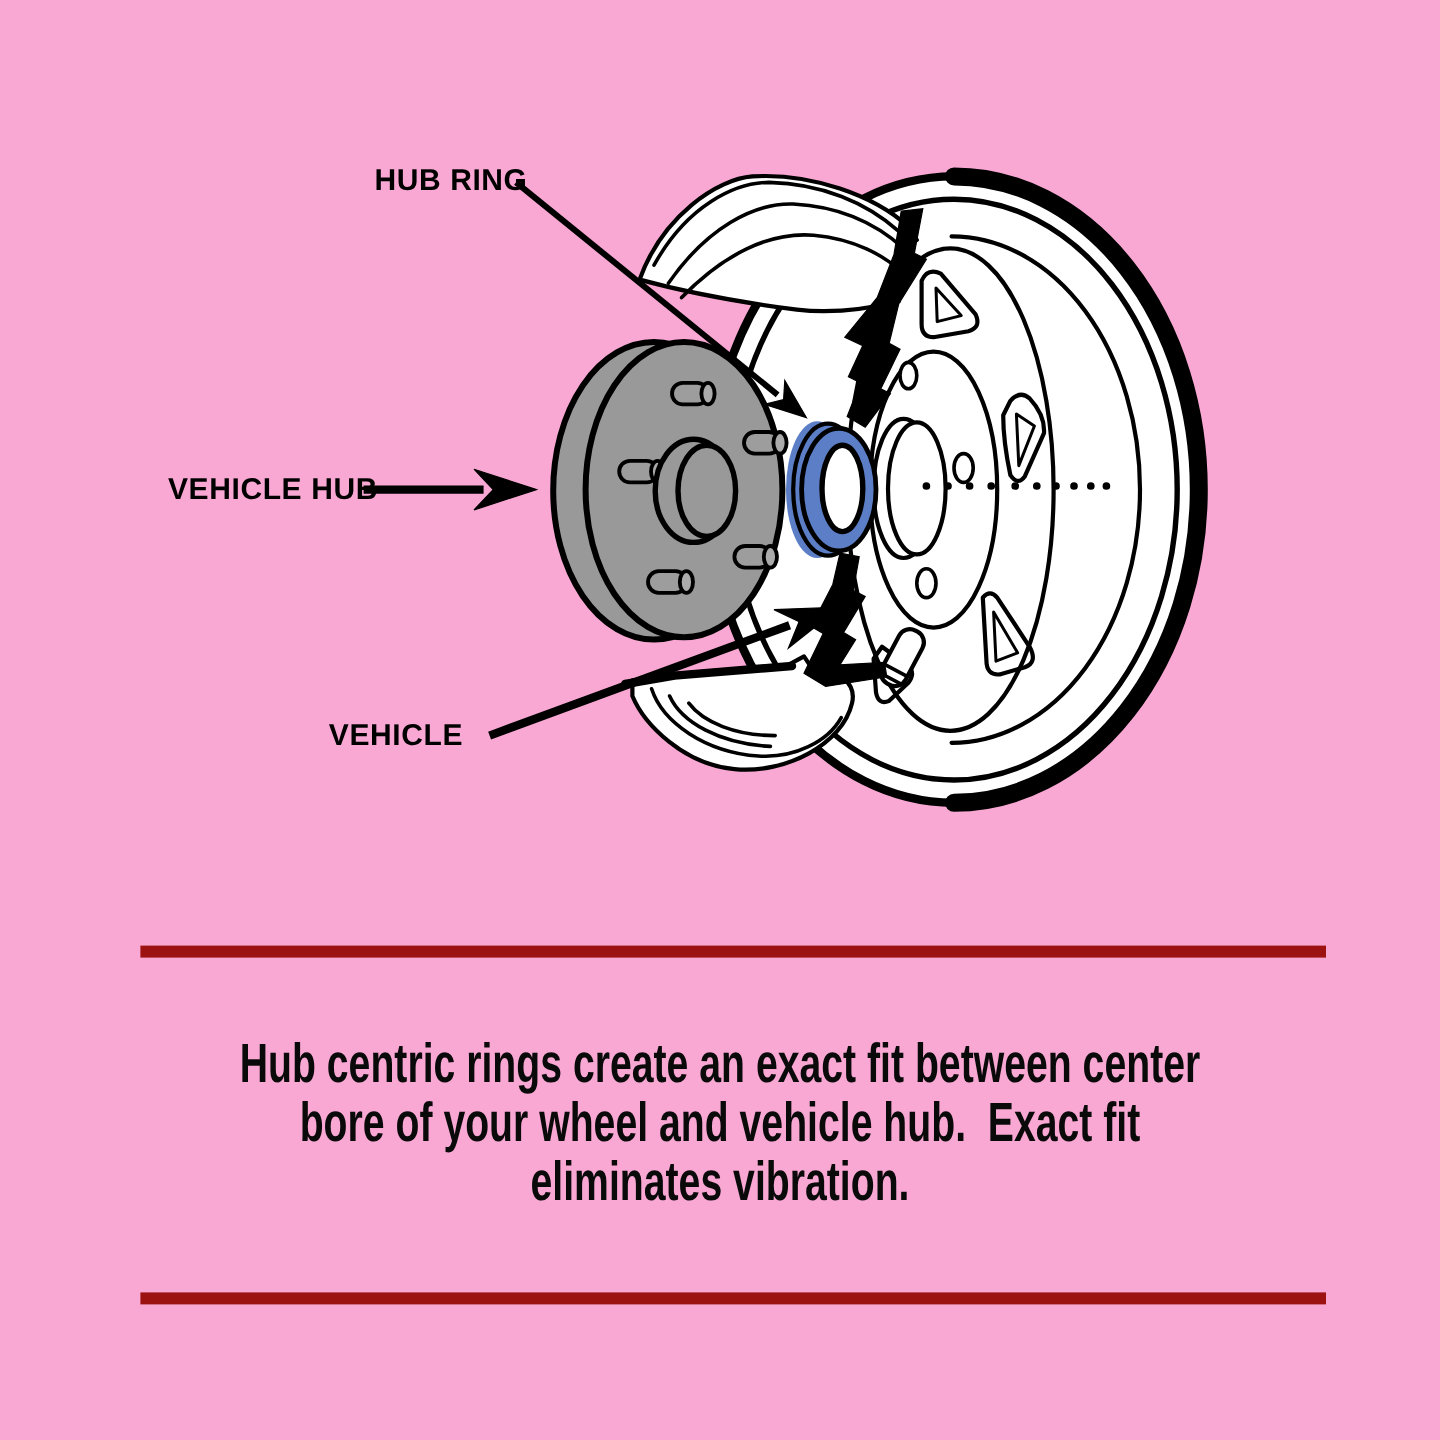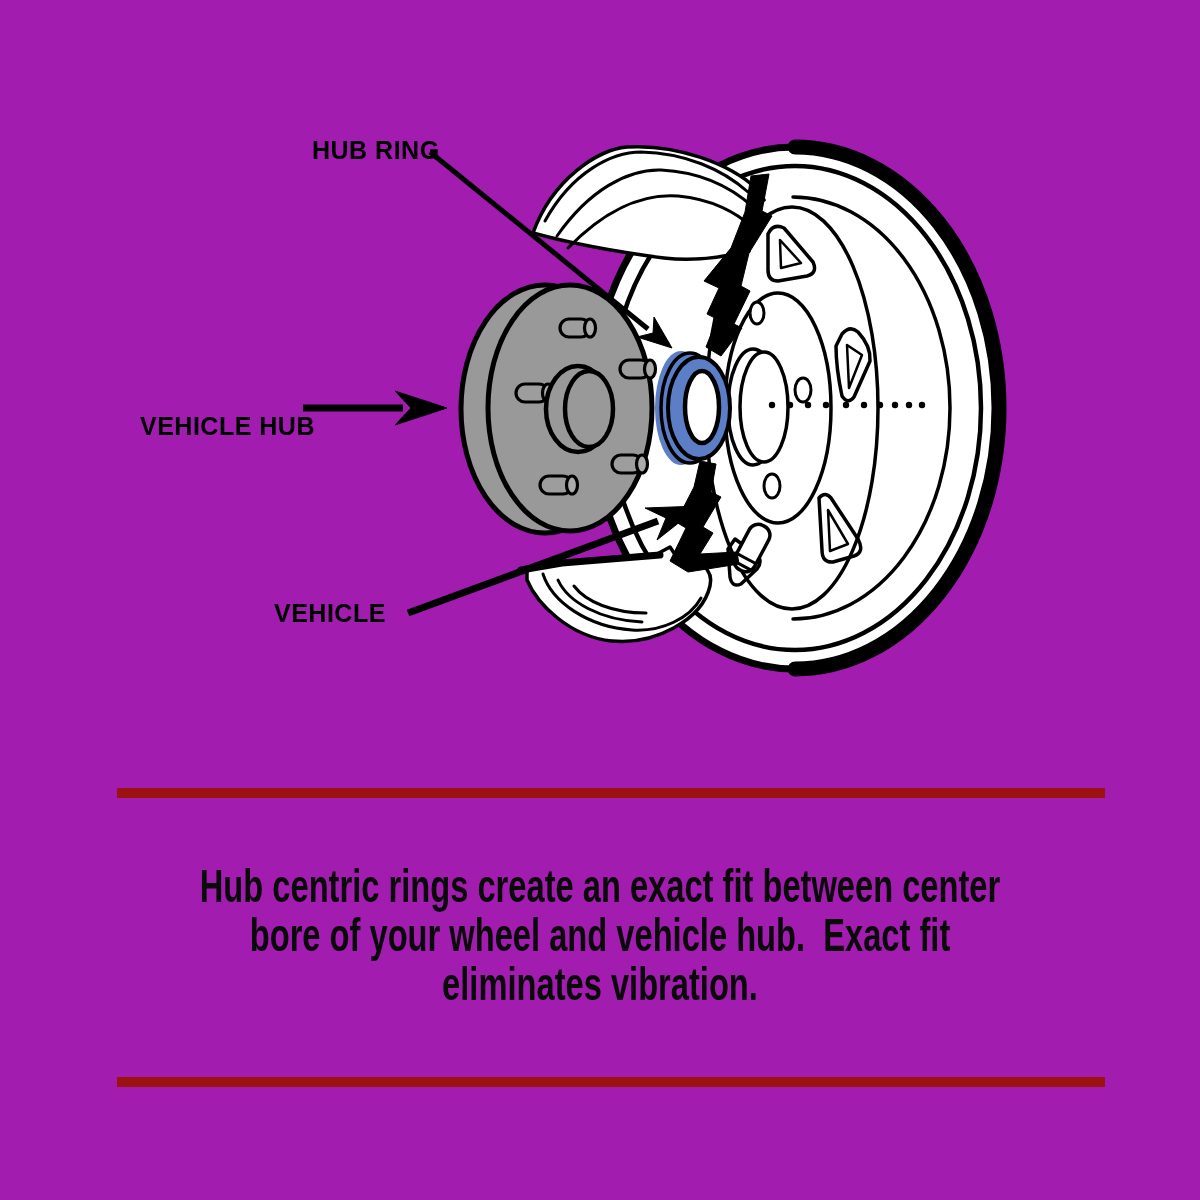--- a/index.html
+++ b/index.html
@@ -1,33 +1,33 @@
 <!DOCTYPE html>
 <html><head>
 <meta charset="utf-8">
 <style>
   html,body{margin:0;padding:0;background:#ffffff;}
   .canvas{
     position:relative;
     width:1200px;height:1200px;
-    background:#a21caf;
+    background:#f9a8d4;
     overflow:hidden;
     font-family:"Liberation Sans", sans-serif;
   }
   .diagram-svg{position:absolute;left:0;top:0;}
   .part-label{
     position:absolute;
     font-weight:bold;
     font-size:25px;
     letter-spacing:.5px;
     color:#000;
     white-space:nowrap;
   }
   .label-hub-ring{left:312px;top:136px;}
-  .label-vehicle-hub{left:140px;top:394px;margin-top:18px;}
+  .label-vehicle-hub{left:140px;top:394px;}
   .label-wheelhub{left:274px;top:599px;}
   .divider{
     position:absolute;
     left:117px;
     width:988px;height:10px;
     background:#9c1210;
   }
   .divider-top{top:788px;}
   .divider-bottom{top:1077px;}
   .caption{

